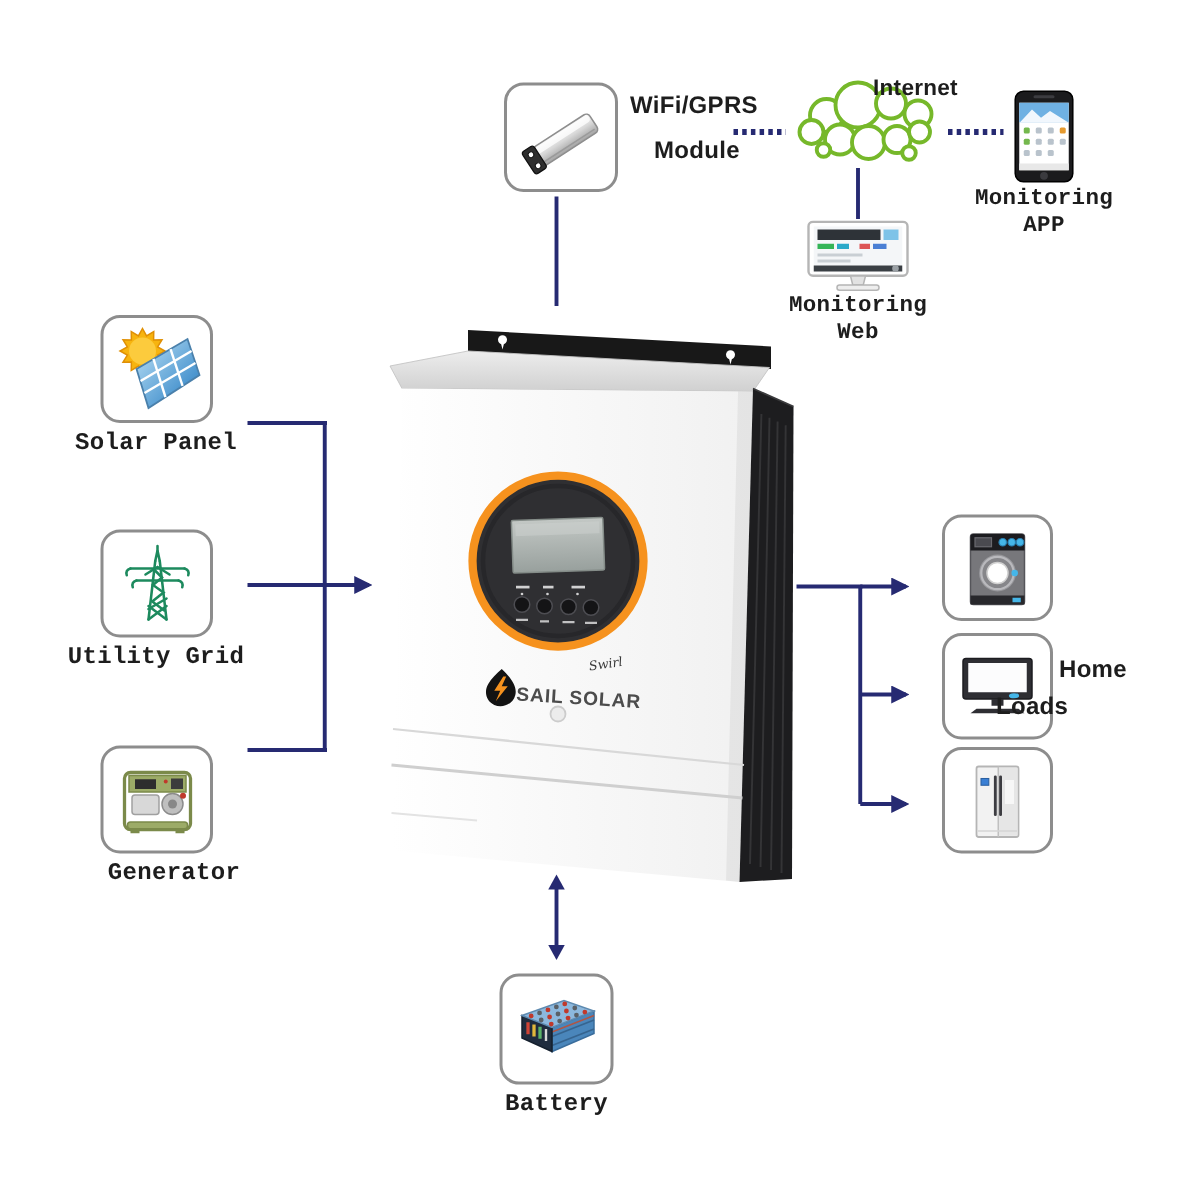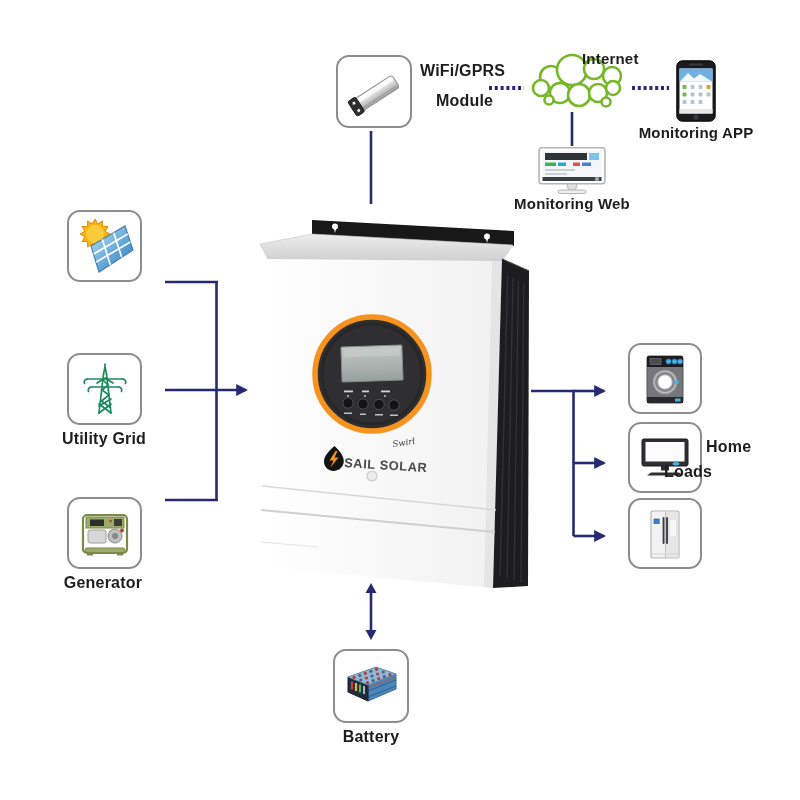--- a/index.html
+++ b/index.html
@@ -2,21 +2,21 @@
 <html><head>
 <meta charset="utf-8">
 <style>
   html,body{margin:0;padding:0;background:#fff;}
   .canvas{position:relative;width:800px;height:800px;background:#ffffff;overflow:hidden;
           font-family:"Liberation Sans",sans-serif;border-radius:26px;}
   .abs{position:absolute;}
   .node-box{position:absolute;background:#fff;border:2px solid #8d8d8d;border-radius:13px;
             box-sizing:border-box;display:flex;align-items:center;justify-content:center;}
   .lbl{position:absolute;color:#1d1d1d;font-weight:600;font-size:16px;letter-spacing:.2px;line-height:1.2;}
-  .lbl.center{text-align:center;}
+  .lbl.center{text-align:center;font-family:Liberation Mono, monospace;}
   svg{display:block;}
   #connectors{pointer-events:none;}
 </style>
 </head>
 <body>
 
 <div class="canvas">
 
   <svg id="connectors" class="abs" style="left:0;top:0" width="800" height="800" viewBox="0 0 800 800">
     <defs>
@@ -143,20 +143,21 @@
         <polygon points="16,30 50,10 58,34 24,56" fill="url(#pv)" stroke="#4a80ab" stroke-width="1.2"></polygon>
         <g stroke="#ffffff" stroke-width="1.6" fill="none">
           <line x1="27.3" y1="23.3" x2="35.3" y2="48.7"></line>
           <line x1="38.7" y1="16.7" x2="46.7" y2="41.3"></line>
           <line x1="18.7" y1="38" x2="52.7" y2="18"></line>
           <line x1="21.3" y1="46" x2="55.3" y2="26"></line>
         </g>
       </g>
     </svg>
   </div>
+  <div class="lbl center" style="left:34px;top:286px;width:140px">Solar Panel</div>
 
   <div class="node-box" style="left:67px;top:353px;width:75px;height:72px">
     <svg width="60" height="60" viewBox="0 0 60 60">
       <g stroke="#1d8a5e" stroke-width="1.7" fill="none" stroke-linecap="round">
         <path d="M24 54 L28.5 15"></path>
         <path d="M36 54 L31.5 15"></path>
         <path d="M28.5 15 L30 8 L31.5 15"></path>
         <path d="M30 8 L30 5"></path>
         <path d="M12 20 L48 20"></path>
         <path d="M12 20 q-3.5 1 -2.5 4.5"></path>
@@ -182,21 +183,21 @@
       <circle cx="35.5" cy="18" r="1.3" fill="#c0392b"></circle>
       <rect x="13" y="27" width="18" height="13" rx="2" fill="#d8d8d8" stroke="#a0a0a0" stroke-width="1"></rect>
       <circle cx="40" cy="33" r="7" fill="#bfbfbf" stroke="#8c8c8c" stroke-width="1"></circle>
       <circle cx="40" cy="33" r="3" fill="#888888"></circle>
       <circle cx="47" cy="27.5" r="2" fill="#c0392b"></circle>
       <rect x="10" y="45" width="40" height="4.5" rx="2" fill="#9cab67" stroke="#7b8a4a" stroke-width="1"></rect>
       <rect x="12" y="49.5" width="6" height="3" fill="#7b8a4a"></rect>
       <rect x="42" y="49.5" width="6" height="3" fill="#7b8a4a"></rect>
     </svg>
   </div>
-  <div class="lbl center" style="left:33px;top:573px;width:140px">Generator</div>
+  <div class="lbl center" style="left:46px;top:573px;width:140px">Generator</div>
 
   <div class="node-box" style="left:628px;top:343px;width:74px;height:71px">
     <svg width="60" height="60" viewBox="0 0 60 60">
       <rect x="12" y="7" width="36" height="47" rx="2" fill="#77777b" stroke="#55555a" stroke-width="1"></rect>
       <path d="M12 18 L12 9 Q12 7 14 7 L46 7 Q48 7 48 9 L48 18 Z" fill="#1c1c20"></path>
       <rect x="15" y="9.5" width="11" height="6" fill="#4a4a50" stroke="#6a6a70" stroke-width="0.8"></rect>
       <circle cx="33.5" cy="12.5" r="2.5" fill="#45b6e8" stroke="#2a7fb0" stroke-width="0.8"></circle>
       <circle cx="39.5" cy="12.5" r="2.5" fill="#45b6e8" stroke="#2a7fb0" stroke-width="0.8"></circle>
       <circle cx="45" cy="12.5" r="2.5" fill="#45b6e8" stroke="#2a7fb0" stroke-width="0.8"></circle>
       <circle cx="30" cy="33" r="12.3" fill="#97979b"></circle>

